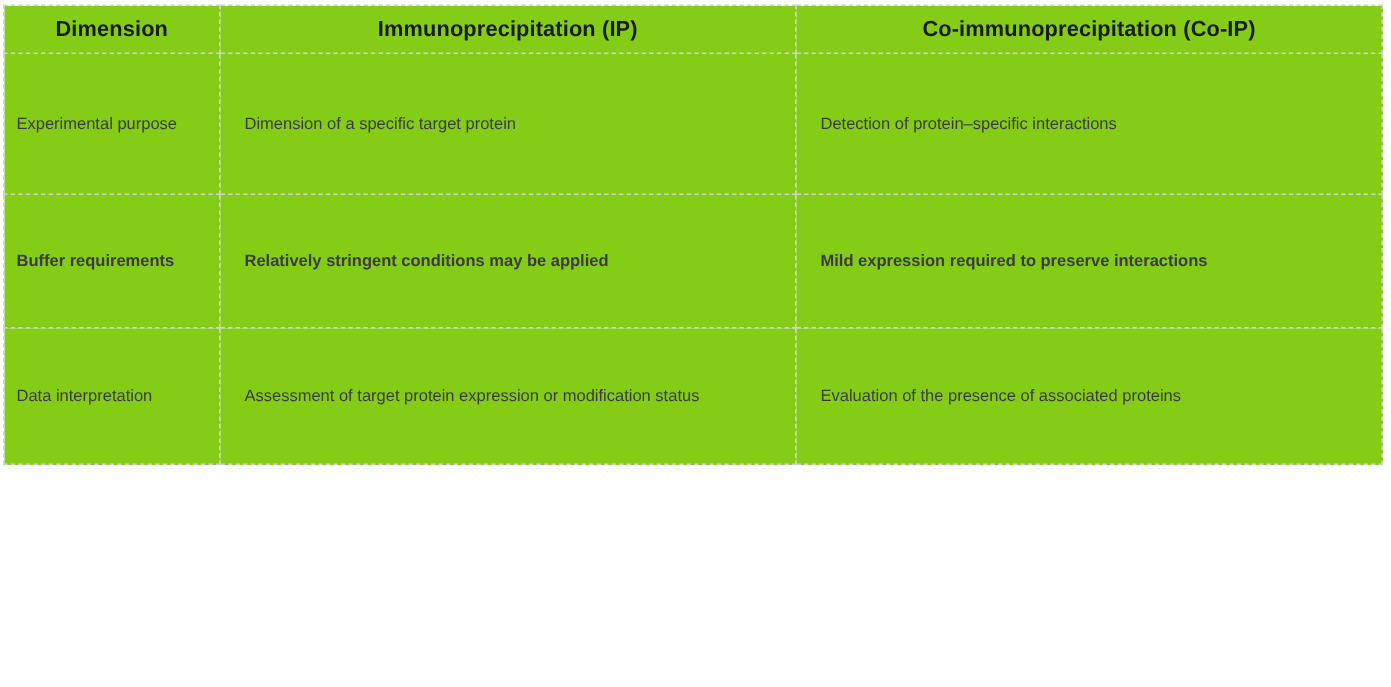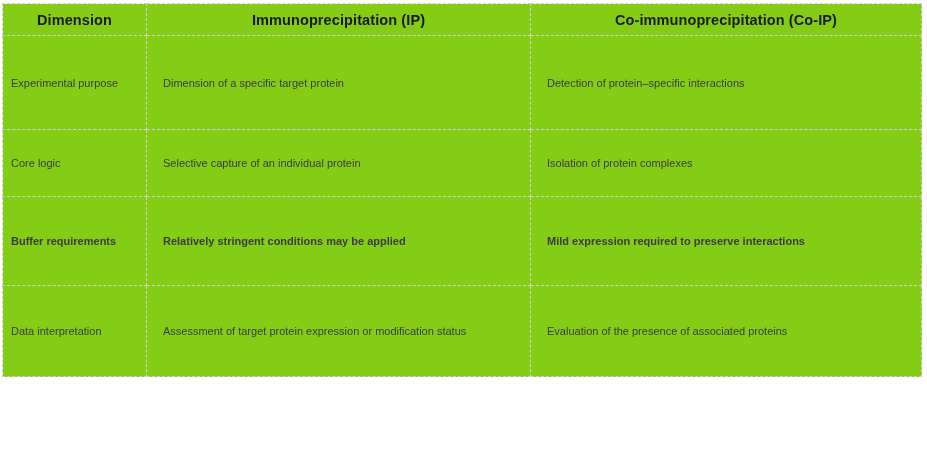--- a/index.html
+++ b/index.html
@@ -70,25 +70,20 @@
       <th>Immunoprecipitation (IP)</th>
       <th>Co-immunoprecipitation (Co-IP)</th>
     </tr>
   </thead>
   <tbody>
     <tr class="r-purpose">
       <td class="dim-cell">Experimental purpose</td>
       <td>Dimension of a specific target protein</td>
       <td>Detection of protein–specific interactions</td>
     </tr>
-    <tr class="r-logic">
-      <td class="dim-cell">Core logic</td>
-      <td>Selective capture of an individual protein</td>
-      <td>Isolation of protein complexes</td>
-    </tr>
     <tr class="r-buffer">
       <td class="dim-cell">Buffer requirements</td>
       <td>Relatively stringent conditions may be applied</td>
       <td>Mild expression required to preserve interactions</td>
     </tr>
     <tr class="r-data">
       <td class="dim-cell">Data interpretation</td>
       <td>Assessment of target protein expression or modification status</td>
       <td>Evaluation of the presence of associated proteins</td>
     </tr>

